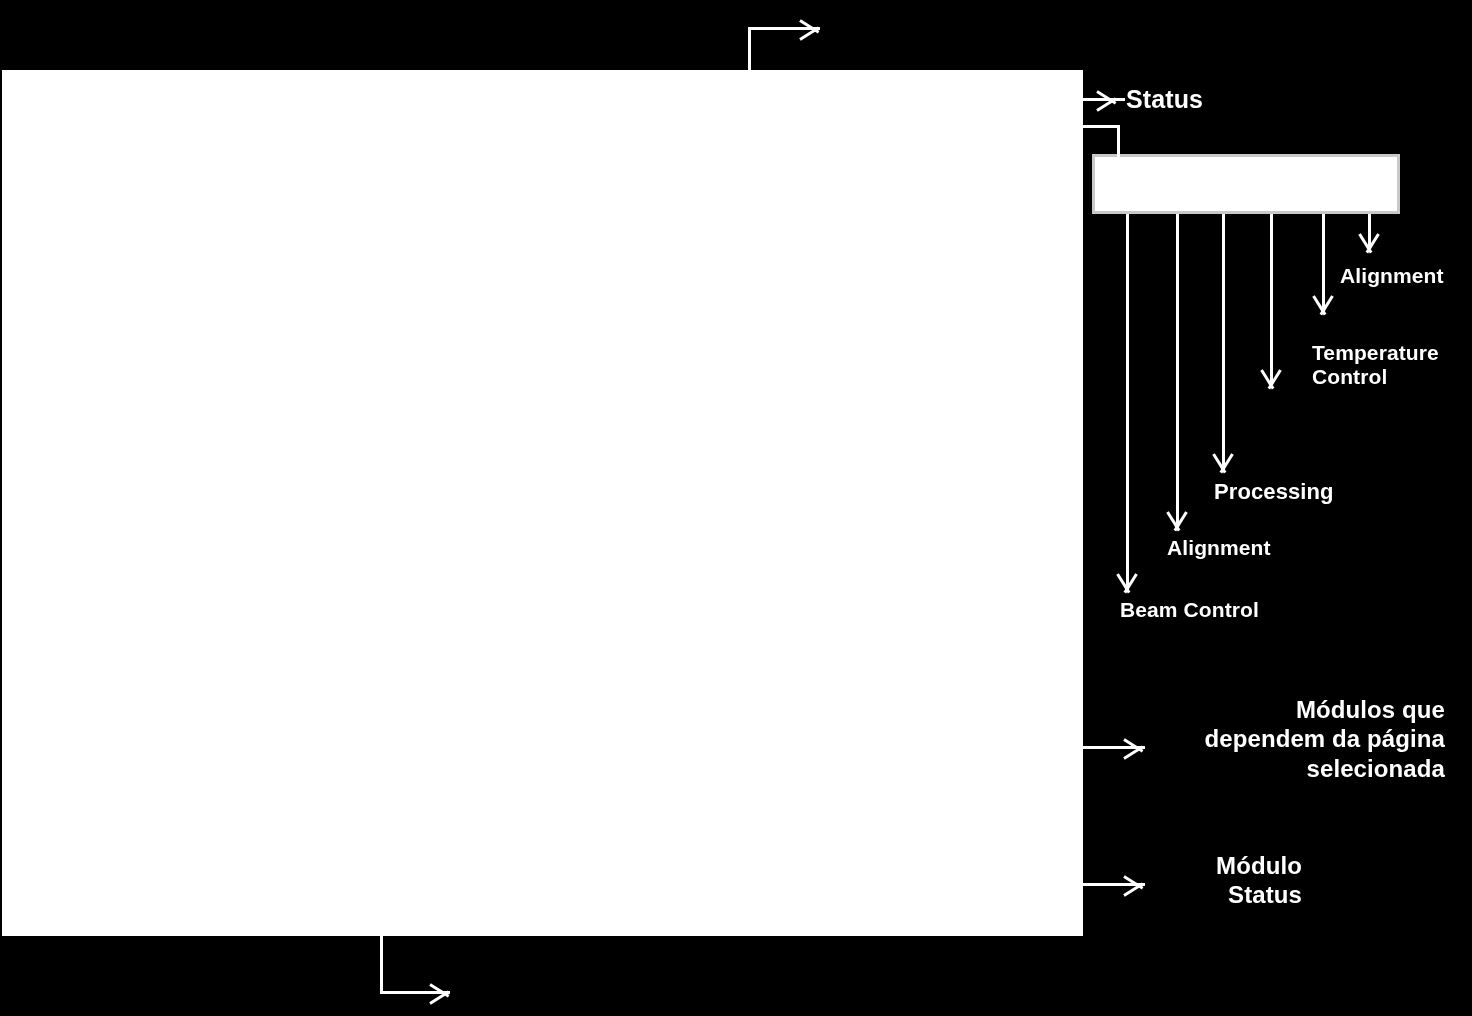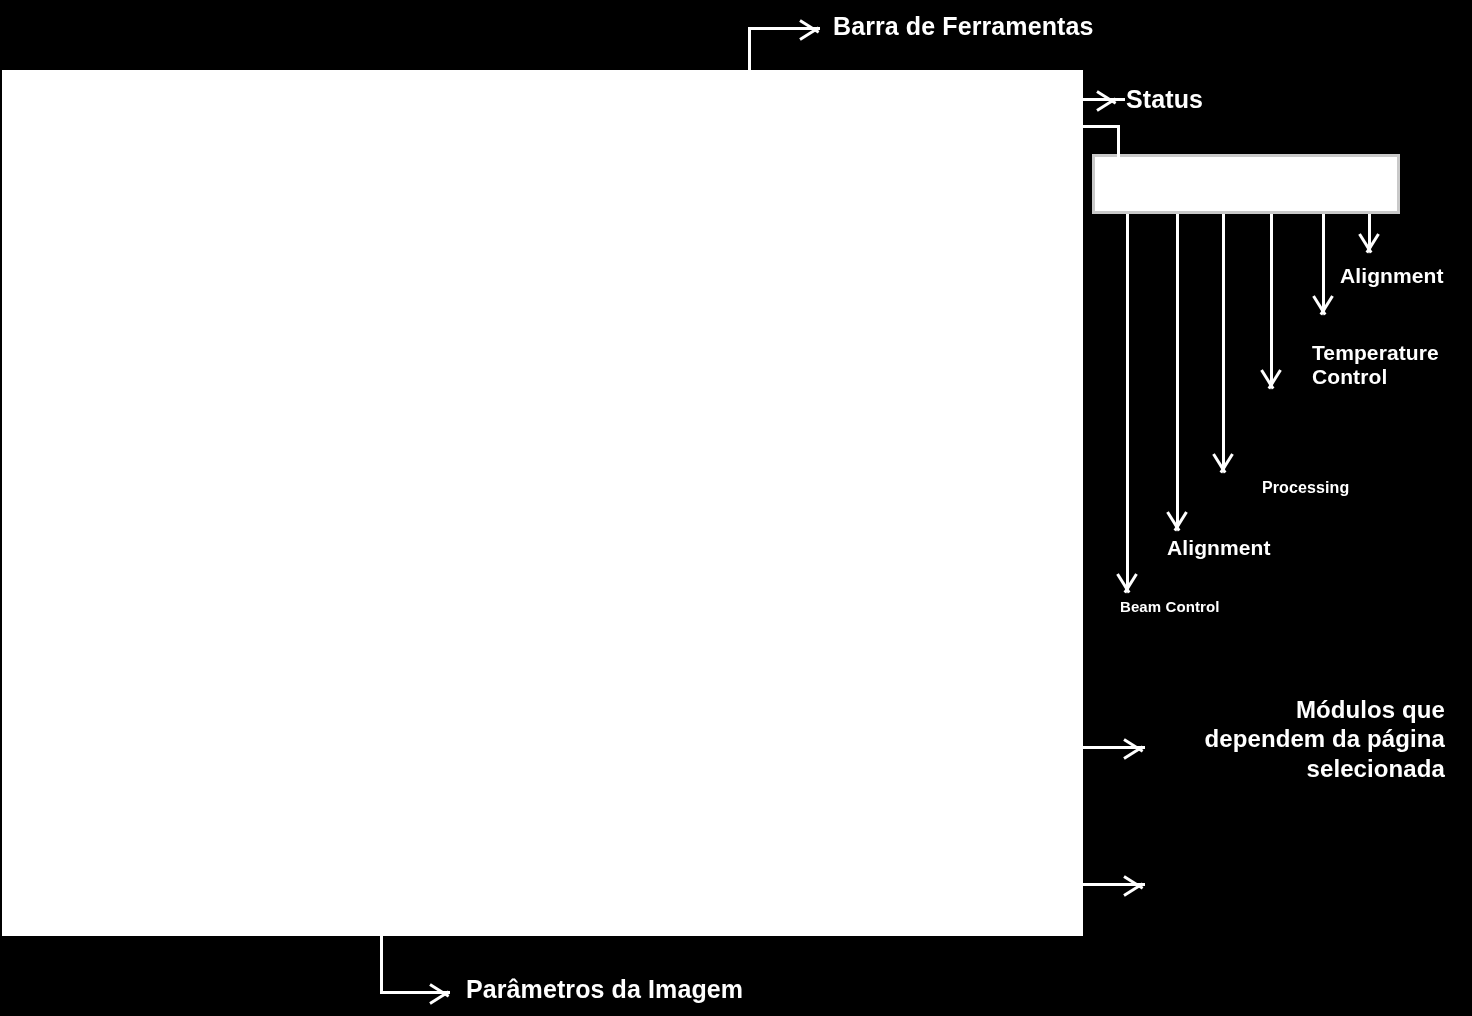--- a/index.html
+++ b/index.html
@@ -121,40 +121,39 @@
 <div id="stage">
 
   <div class="main-panel"></div>
 
   <div class="presets-box"></div>
 
   <div class="vline" style="left:748px; top:27px; height:45px;"></div>
 
   <div class="hline" style="left:748px; top:27px; width:72px;"></div>
   <div class="arrow-right" style="left:800px; top:17px;"></div>
-  <div class="label t-left" style="left:833px; top:12px; font-size:25px;">Barra de Ferramentas</div>
 
   <div class="hline" style="left:1083px; top:98px; width:42px;"></div>
   <div class="arrow-right" style="left:1097px; top:88px;"></div>
   <div class="label t-left" style="left:1126px; top:85px; font-size:25px;">Status</div>
 
   <div class="hline" style="left:1083px; top:125px; width:37px;"></div>
   <div class="vline" style="left:1117px; top:125px; height:32px;"></div>
 
   <div class="vline" style="left:1126px; top:214px; height:374px;"></div>
   <div class="arrow-down" style="left:1114px; top:574px;"></div>
-  <div class="label t-left" style="left:1120px; top:598px; font-size:15px;text-align:right;">Beam Control</div>
+  <div class="label t-left" style="left:1120px; top:598px; font-size:21px;text-align:right;">Beam Control</div>
 
   <div class="vline" style="left:1176px; top:214px; height:312px;"></div>
   <div class="arrow-down" style="left:1164px; top:512px;"></div>
   <div class="label t-left" style="left:1167px; top:536px; font-size:21px;">Alignment</div>
 
   <div class="vline" style="left:1222px; top:214px; height:254px;"></div>
   <div class="arrow-down" style="left:1210px; top:454px;"></div>
-  <div class="label t-left" style="left:1214px; top:479px; font-size:16px;margin-left:48px;">Processing</div>
+  <div class="label t-left" style="left:1214px; top:479px; font-size:22px;">Processing</div>
 
   <div class="vline" style="left:1270px; top:214px; height:170px;"></div>
   <div class="arrow-down" style="left:1258px; top:370px;"></div>
 
   <div class="vline" style="left:1322px; top:214px; height:96px;"></div>
   <div class="arrow-down" style="left:1310px; top:296px;"></div>
   <div class="label t-left" style="left:1312px; top:323px; font-size:21px;margin-top:18px;">Temperature
 Control</div>
 
   <div class="vline" style="left:1368px; top:214px; height:34px;"></div>
@@ -162,19 +161,20 @@
   <div class="label t-left" style="left:1340px; top:264px; font-size:21px;">Alignment</div>
 
   <div class="hline" style="left:1083px; top:746px; width:62px;"></div>
   <div class="arrow-right" style="left:1124px; top:736px;"></div>
   <div class="label t-center" style="left:1155px; top:695px; width:290px; font-size:24px; line-height:1.22;">Módulos que
 dependem da página
 selecionada</div>
 
   <div class="hline" style="left:1083px; top:883px; width:62px;"></div>
   <div class="arrow-right" style="left:1124px; top:873px;"></div>
+  <div class="label t-center" style="left:1152px; top:851px; width:150px; font-size:24px; line-height:1.22;">Módulo
+Status</div>
 
   <div class="vline" style="left:380px; top:932px; height:62px;"></div>
   <div class="hline" style="left:380px; top:991px; width:70px;"></div>
   <div class="arrow-right" style="left:430px; top:981px;"></div>
-  <div class="label t-left" style="left:466px; top:975px; font-size:25px;">Parâmetros da Imagem</div>
 
 </div>
 
 </body></html>

